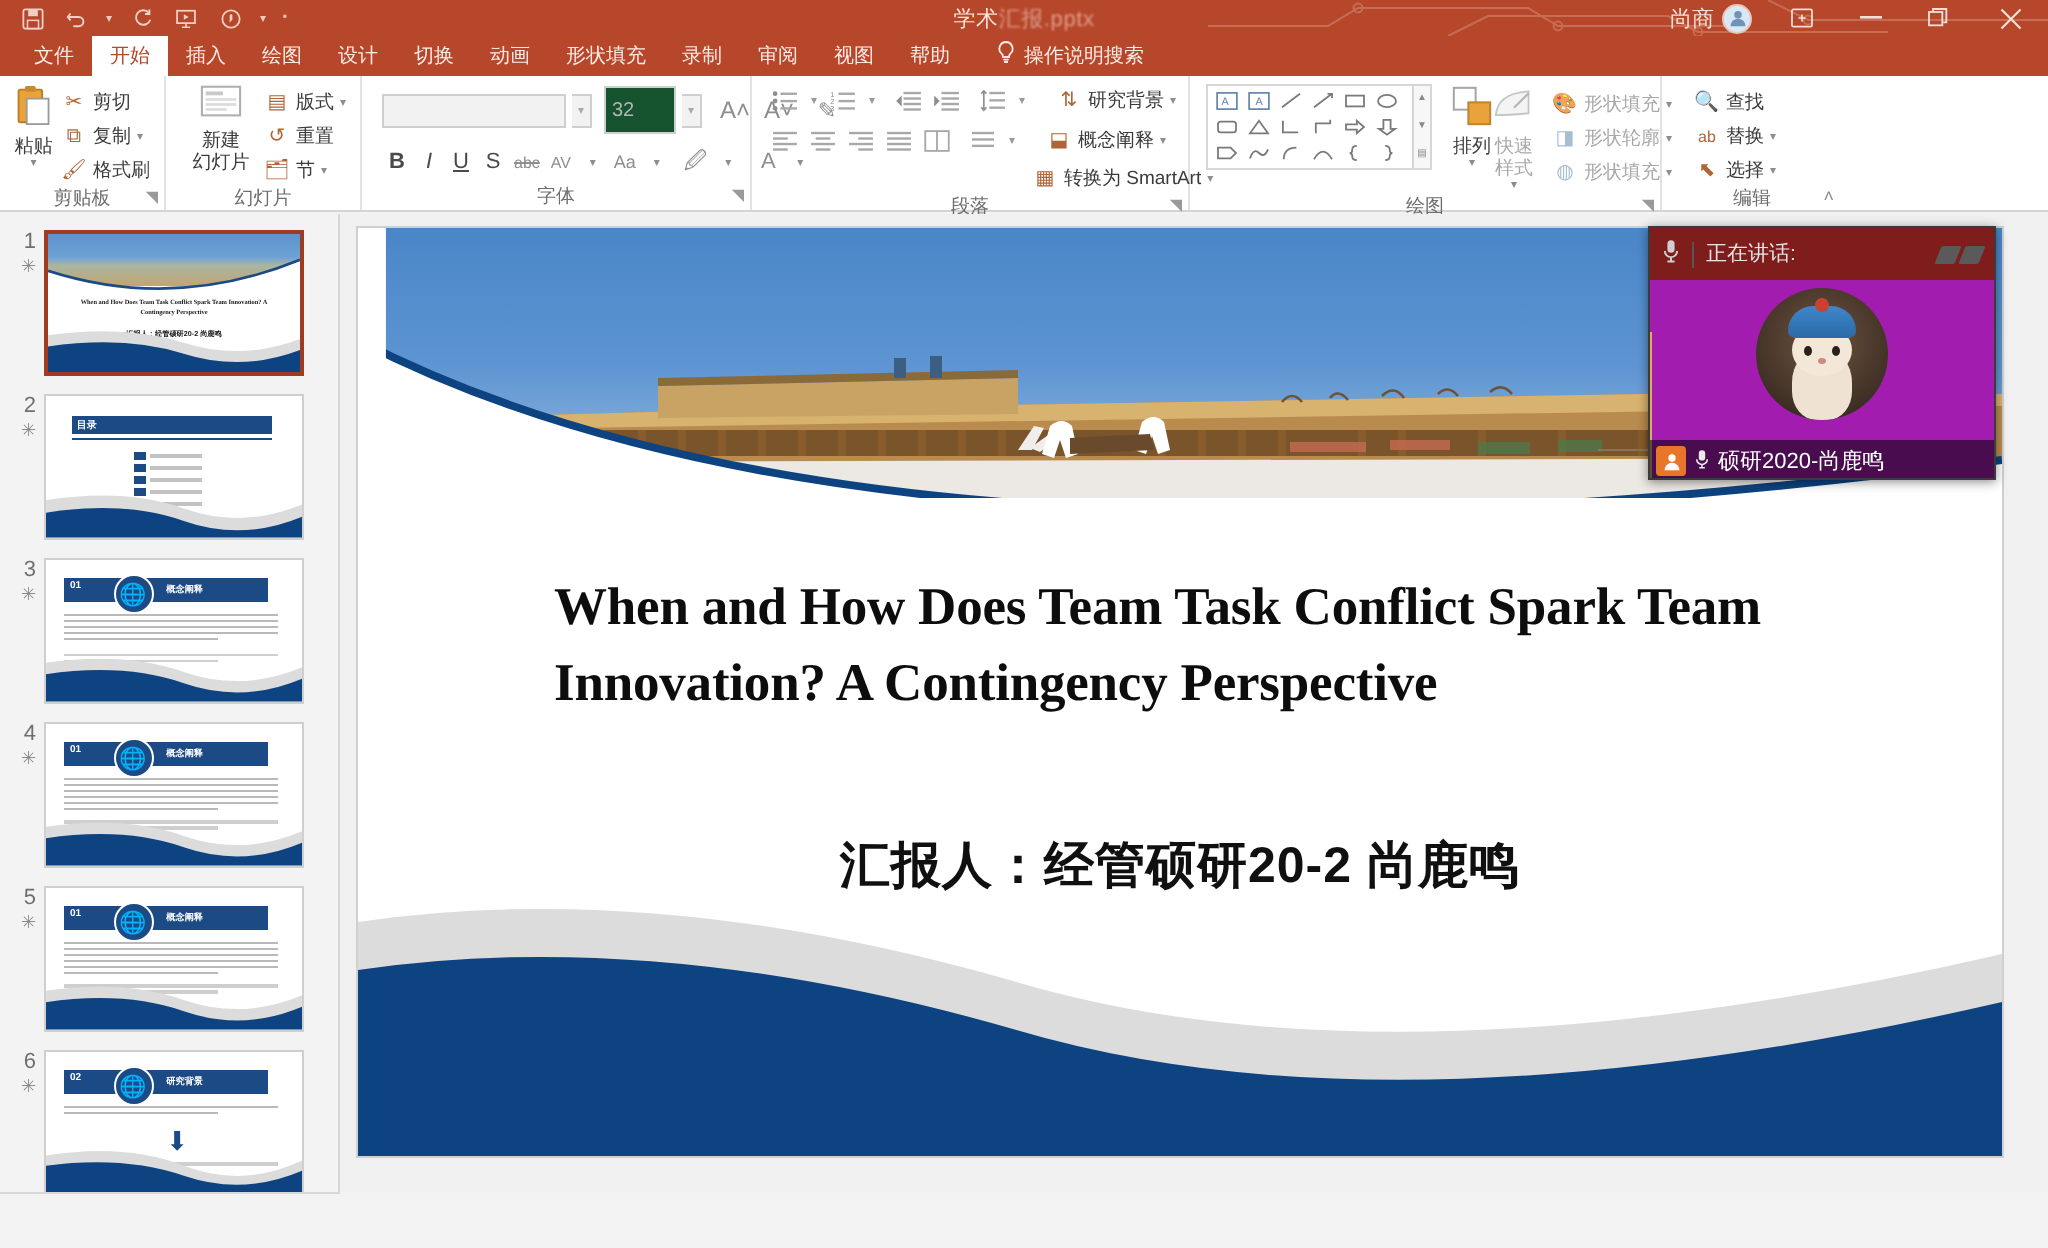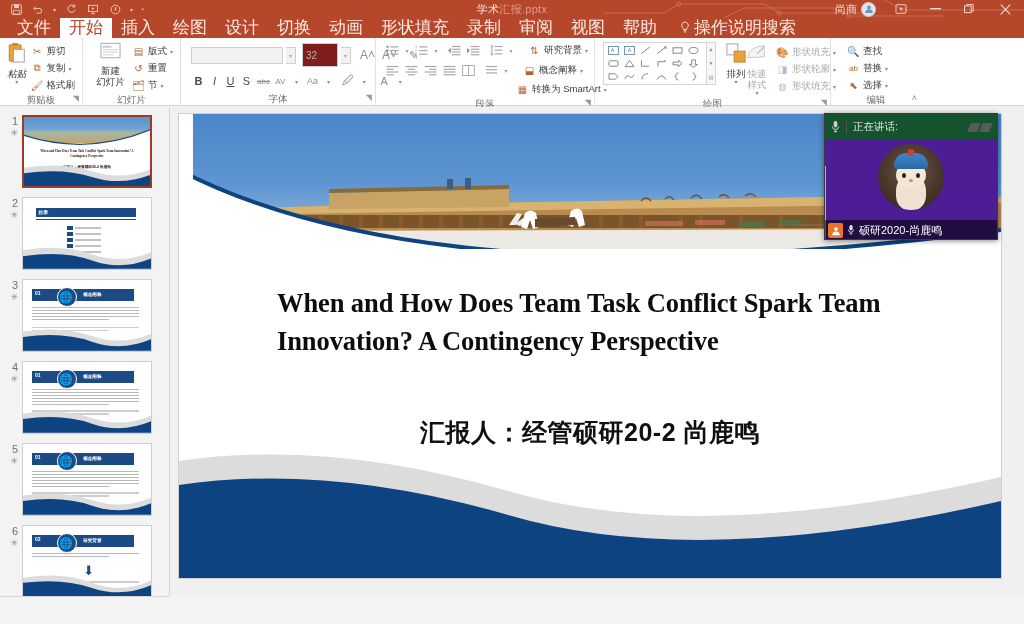--- a/index.html
+++ b/index.html
@@ -47,21 +47,21 @@
   }
   .win-btn.close { width: 38px; }
 
   
   .tabstrip {
     position: absolute; left: 0; top: 18px; width: 1024px; height: 20px;
     background: #b7472a; display: flex; align-items: flex-end; padding-left: 8px;
     overflow: hidden;
   }
   .tab {
-    font-size: 17px; color: #fbeae5; padding: 2px 9px 3px 9px; height: 20px;
+    font-size: 10px; color: #fbeae5; padding: 2px 9px 3px 9px; height: 20px;
     display: flex; align-items: center; white-space: nowrap;
   }
   .tab.active { background: #ffffff; color: #b7472a; font-weight: normal; }
   .tell-me { display: flex; align-items: center; gap: 4px; padding-left: 14px; }
   .tell-me .bulb { font-size: 10px; color: #fbeae5; }
 
   
   .ribbon {
     position: absolute; left: 0; top: 38px; width: 1024px; height: 68px;
     background: #ffffff; border-bottom: 1px solid #d4d4d4;
@@ -90,21 +90,21 @@
   .smallrow .g { width: 13px; text-align: center; font-size: 10px; color: #b06536; }
   .smallrow .car { font-size: 6px; color: #8e8e8e; }
   .smallcol { display: flex; flex-direction: column; justify-content: center; gap: 1px; padding-top: 2px; }
 
   
   .fontbox {
     width: 92px; height: 17px; border: 1px solid #cfcfcf; background: #f2f2f2;
     display: flex; align-items: center; padding: 0 3px; font-size: 10px; color: #b0b0b0;
   }
   .sizebox {
-    width: 36px; height: 17px; border: 1px solid #cfcfcf; background: #7f1d1d;
+    width: 36px; height: 17px; border: 1px solid #cfcfcf; background: #14532d;
     display: flex; align-items: center; padding: 11px 3px; font-size: 10px; color: #b4b4b4;
   }
   .ddbox { width: 10px; height: 17px; border: 1px solid #cfcfcf; border-left: none;
            background: #f2f2f2; display: flex; align-items: center; justify-content: center;
            font-size: 6px; color: #aaa; }
   .fmtbtn {
     min-width: 15px; height: 16px; display: flex; align-items: center; justify-content: center;
     font-size: 11px; color: #8e8e8e; padding: 0 2px;
   }
   .fmtbtn.lg { font-size: 12px; }
@@ -202,29 +202,29 @@
   }
 
   
   .zoompanel {
     position: absolute; left: 824px; top: 113px; width: 174px; height: 127px;
     background: #1f1f1f; border: 1px solid #3b3b3b;
     box-shadow: 0 1px 5px rgba(0,0,0,.45); overflow: hidden;
   }
   .zoomhdr {
     position: absolute; left: 0; top: 0; width: 100%; height: 26px;
-    background: #14532d; display: flex; align-items: center; padding: 0 6px; gap: 6px;
+    background: #7f1d1d; display: flex; align-items: center; padding: 0 6px; gap: 6px;
   }
   .zoomhdr .mic { font-size: 11px; color: #cfcfcf; }
   .zoomhdr .divider { width: 1px; height: 13px; background: #555; }
   .zoomhdr .speaking { font-size: 10.5px; color: #e4e4e4; }
   .zoomhdr .waves { margin-left: auto; display: flex; gap: 2px; align-items: center; }
   .zoomhdr .waves span { display: block; width: 10px; height: 9px; background: #5a5a5a;
                           transform: skewX(-22deg); border-radius: 1px; }
-  .zoombody { position: absolute; left: 0; top: 26px; width: 100%; height: 101px; background: #4c1d95; text-decoration: underline; }
+  .zoombody { position: absolute; left: 0; top: 26px; width: 100%; height: 101px; background: #a21caf; text-decoration: underline; }
   .zoom-avatar {
     position: absolute; left: 50%; top: 4px; transform: translateX(-50%);
     width: 66px; height: 66px; border-radius: 50%; overflow: hidden;
     background: radial-gradient(circle at 50% 40%, #6f5440 0%, #3a2c22 78%);
   }
   .cat-body { position: absolute; left: 50%; top: 30px; transform: translateX(-50%);
               width: 30px; height: 36px; border-radius: 48% 48% 40% 40%; background: #f0e2d2; }
   .cat-head { position: absolute; left: 50%; top: 18px; transform: translateX(-50%);
               width: 30px; height: 26px; border-radius: 50%; background: #f3e7d8; }
   .cat-ear { position: absolute; top: 16px; width: 0; height: 0;
@@ -369,21 +369,21 @@
       </span>
       <span>操作说明搜索</span>
     </div>
 
   </div>
 
   <div class="ribbon">
 
     <div class="rgroup" style="width:83px;">
       <div class="rgroup-body">
-        <div class="bigbtn" style="width:32px;font-style:italic;">
+        <div class="bigbtn" style="width:32px;">
           <span class="glyph">
             <svg width="20" height="21" viewBox="0 0 22 23">
                 <rect x="2.5" y="3" width="13" height="18" rx="1" fill="#e8a33d" stroke="#b97d21" stroke-width="1"></rect>
                 <rect x="6" y="1" width="6" height="3.2" rx="1" fill="#c98b2a"></rect>
                 <rect x="7" y="8" width="12" height="14" fill="#fff" stroke="#9b9b9b" stroke-width="1"></rect>
               </svg>
           </span>
           <span class="cap">粘贴</span>
           <span class="dd">▾</span>
         </div>

